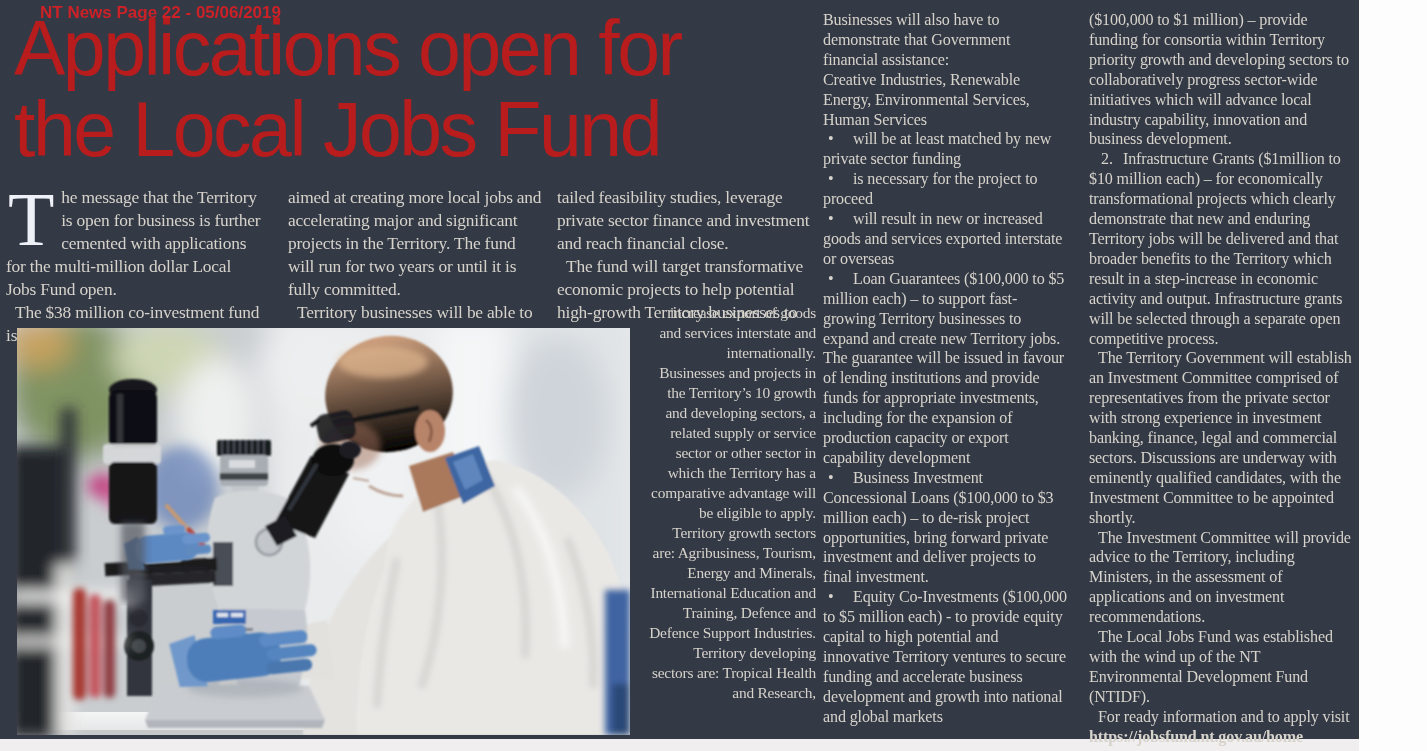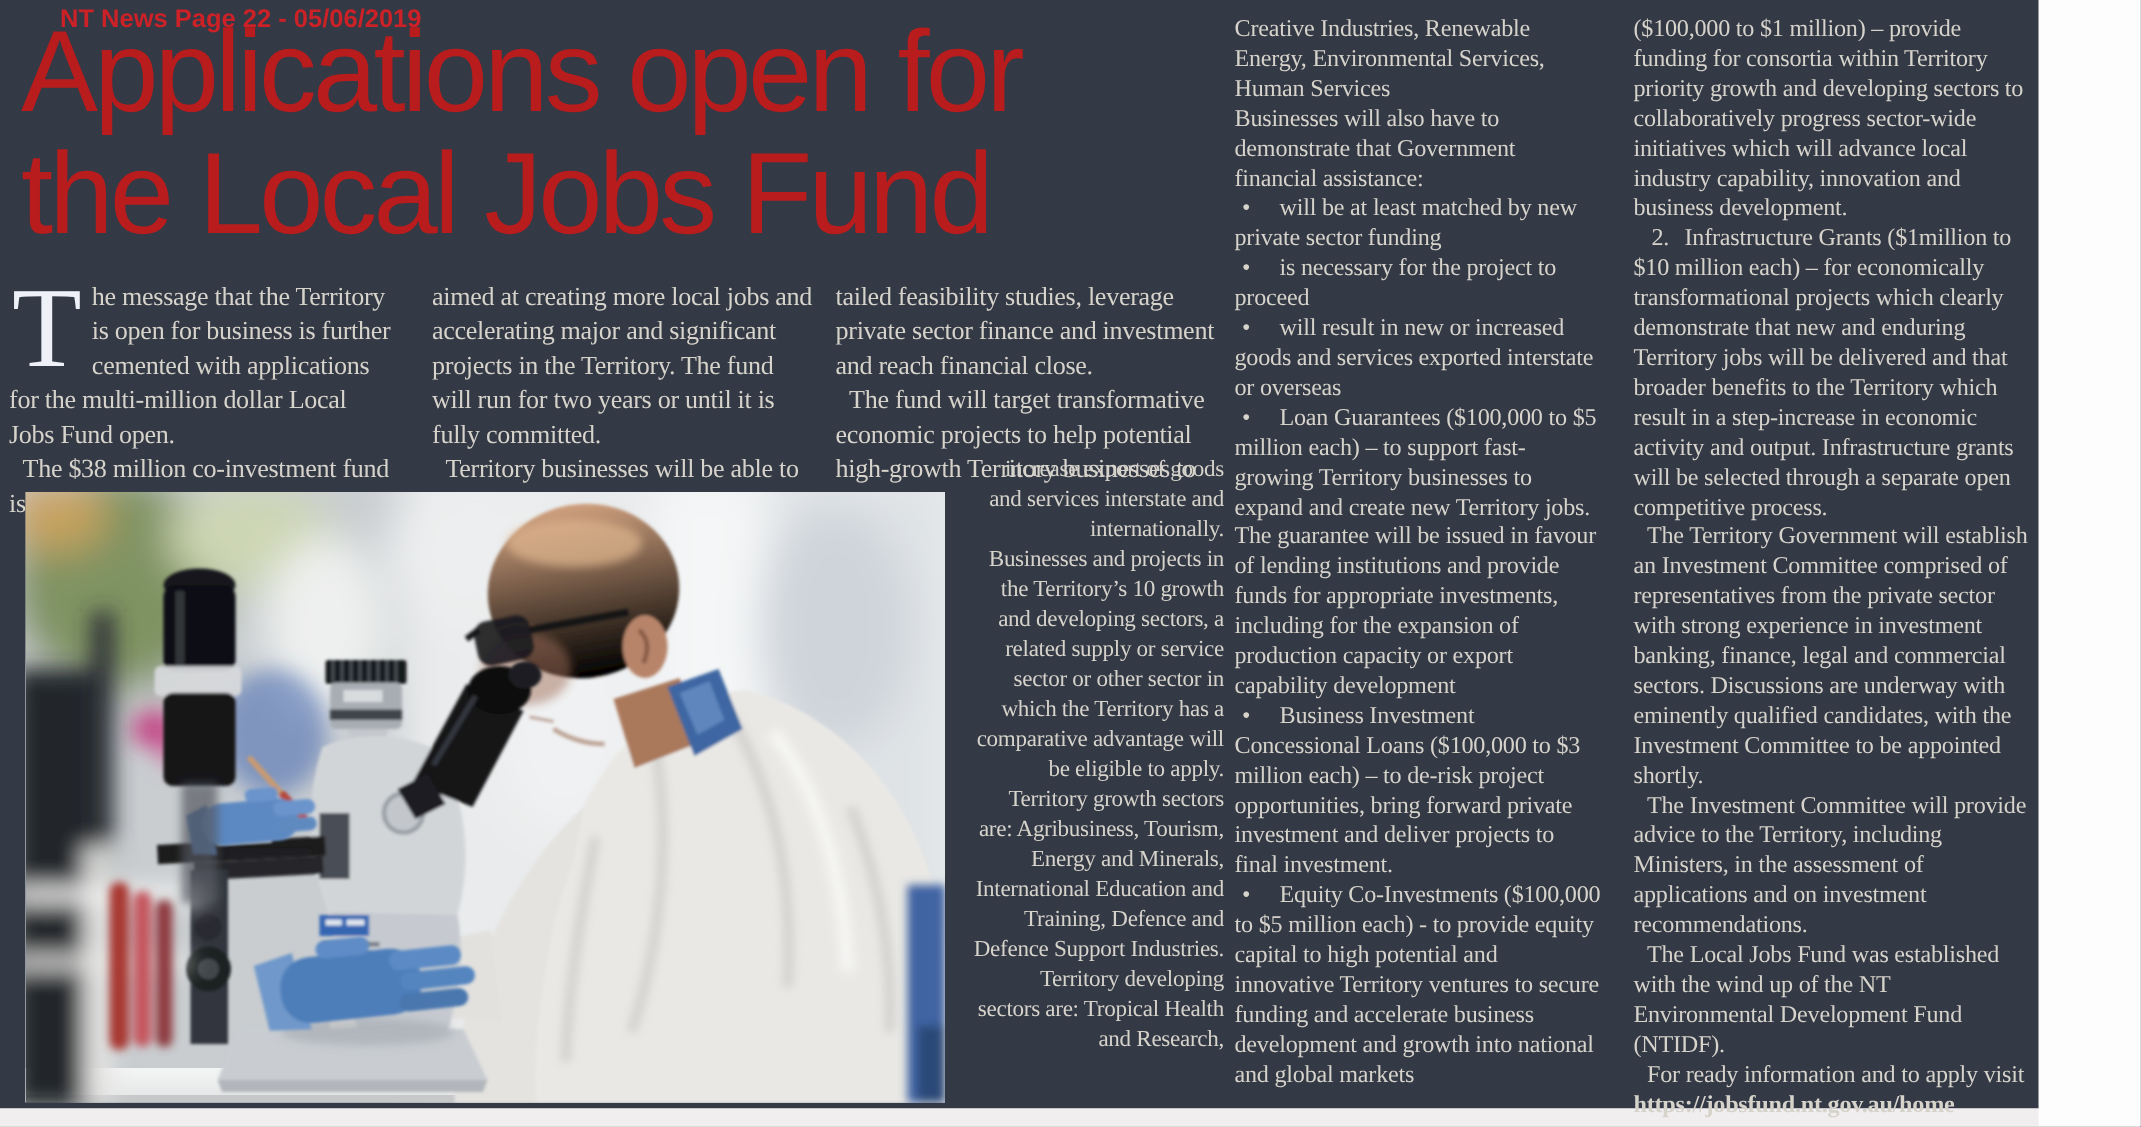--- a/index.html
+++ b/index.html
@@ -67,22 +67,22 @@
   </div>
 
   <div class="col cn">
     <p>increase export of goods and services interstate and internationally.</p>
     <p class="ind">Businesses and projects in the Territory’s 10 growth and developing sectors, a related supply or service sector or other sector in which the Territory has a comparative advantage will be eligible to apply.</p>
     <p class="ind">Territory growth sectors are: Agribusiness, Tourism, Energy and Minerals, International Education and Training, Defence and Defence Support Industries.</p>
     <p class="ind">Territory developing sectors are: Tropical Health and Research,</p>
   </div>
 
   <div class="col c45 c4">
+    <p>Businesses will also have to demonstrate that Government financial assistance:</p>
     <p>Creative Industries, Renewable Energy, Environmental Services, Human Services</p>
-    <p>Businesses will also have to demonstrate that Government financial assistance:</p>
     <p class="bullet">will be at least matched by new private sector funding</p>
     <p class="bullet">is necessary for the project to proceed</p>
     <p class="bullet">will result in new or increased goods and services exported interstate or overseas</p>
     <p class="bullet">Loan Guarantees ($100,000 to $5 million each) – to support fast-growing Territory businesses to expand and create new Territory jobs. The guarantee will be issued in favour of lending institutions and provide funds for appropriate investments, including for the expansion of production capacity or export capability development</p>
     <p class="bullet">Business Investment Concessional Loans ($100,000 to $3 million each) – to de-risk project opportunities, bring forward private investment and deliver projects to final investment.</p>
     <p class="bullet">Equity Co-Investments ($100,000 to $5 million each) - to provide equity capital to high potential and innovative Territory ventures to secure funding and accelerate business development and growth into national and global markets</p>
 
   </div>
 
   <div class="col c45 c5">

